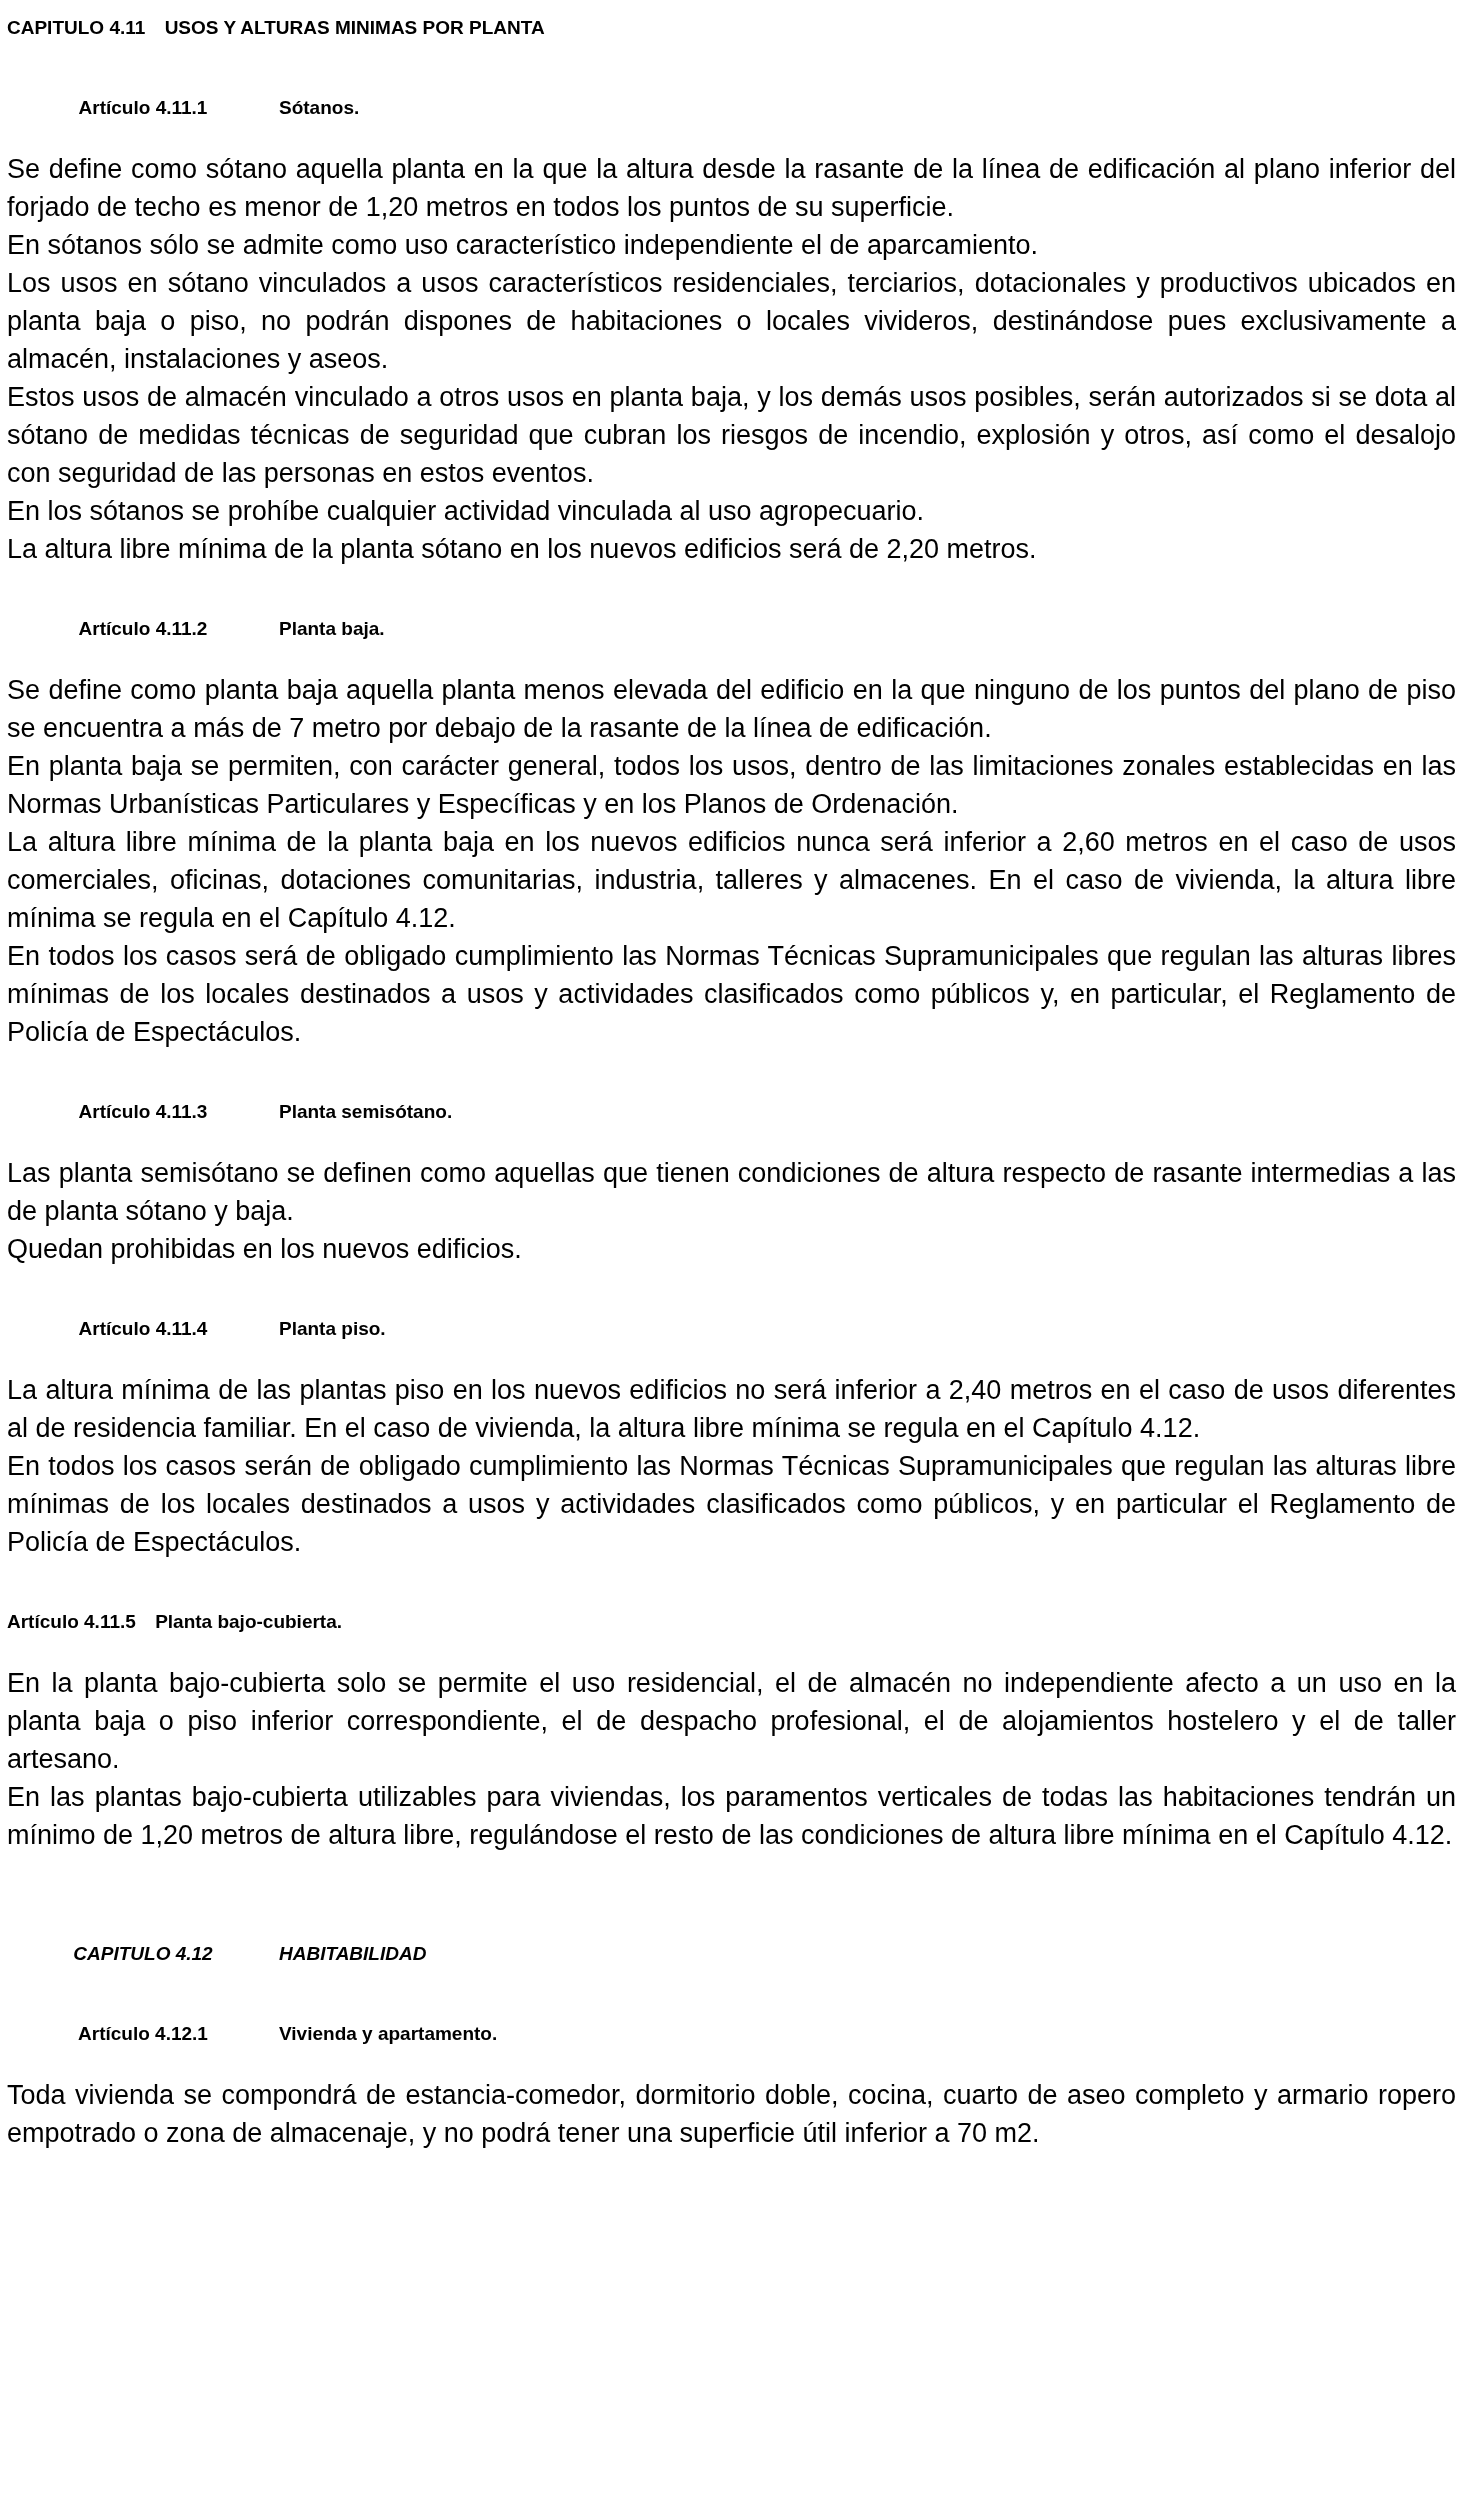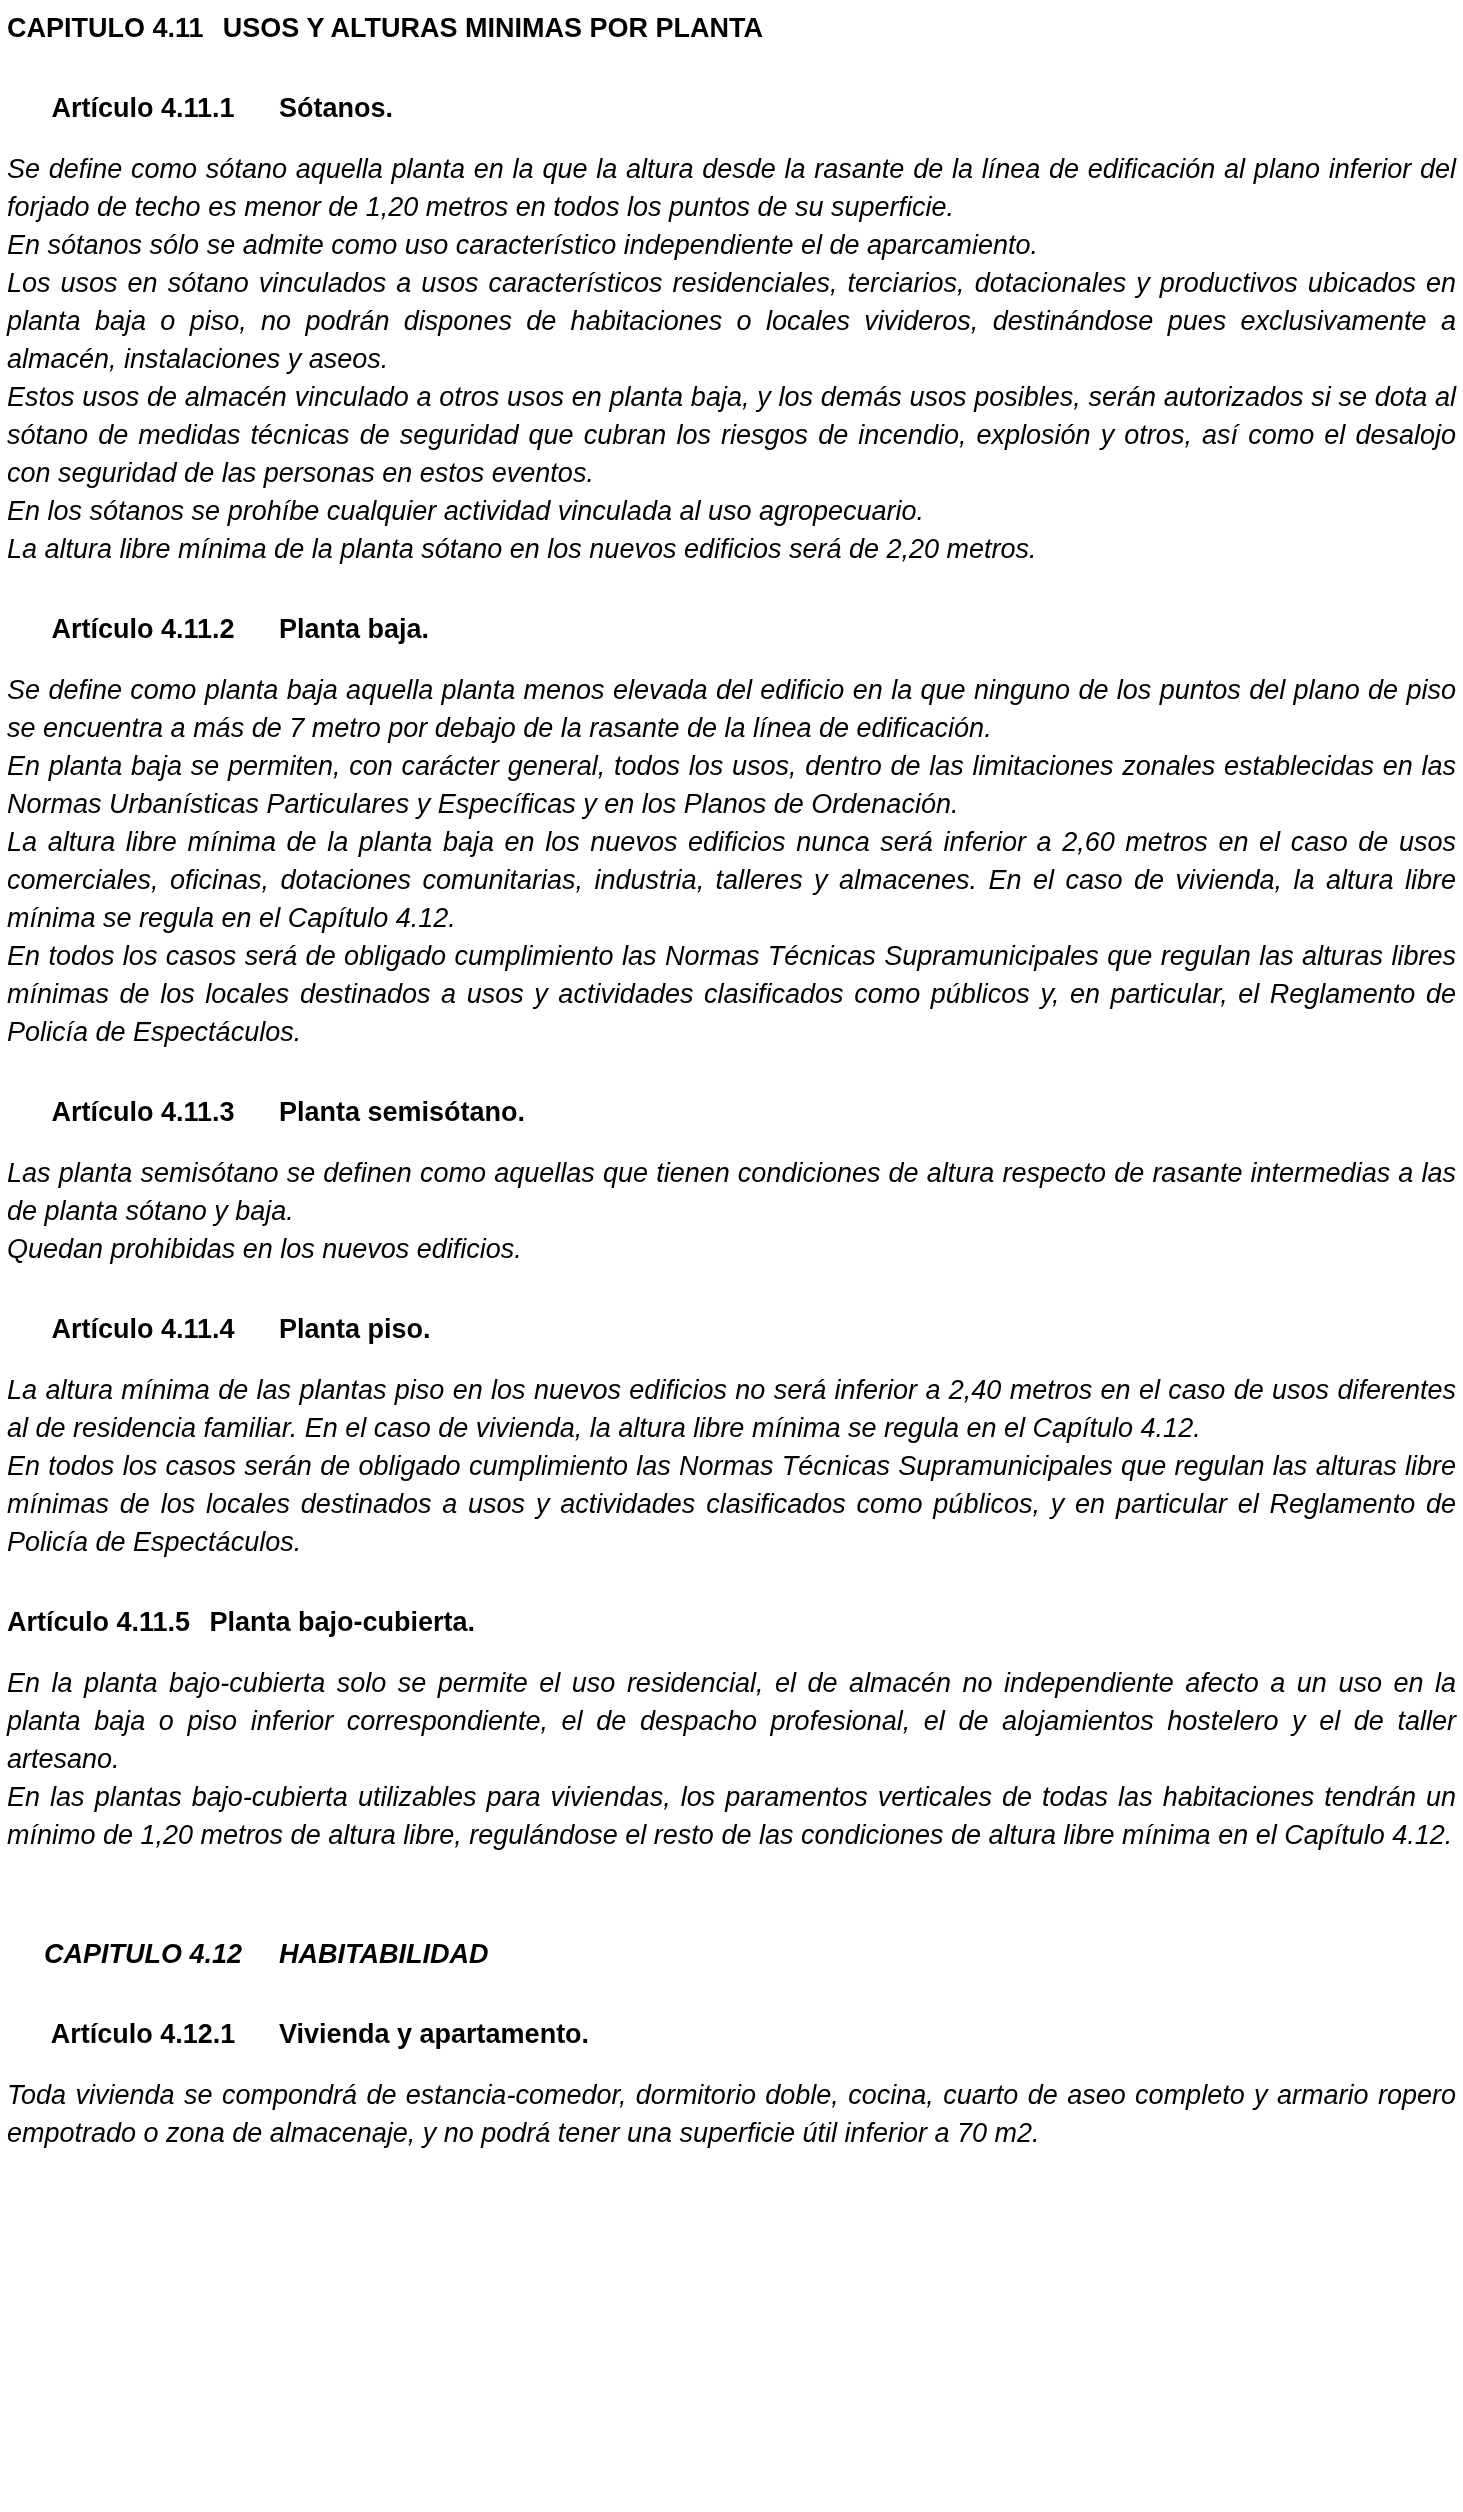--- a/index.html
+++ b/index.html
@@ -13,21 +13,21 @@
     overflow: hidden;
     box-sizing: border-box;
     padding: 8.8px 7px 0 7px;
     background: #ffffff;
     color: #000000;
     font-family: "Liberation Sans", sans-serif;
     font-size: 27px;
     line-height: 38px;
   }
   h1, h2 {
-    font-size: 27px;
+    font-size: 19px;
     line-height: 38px;
     font-weight: bold;
     margin: 0;
   }
   .chapter-heading {
     margin: 0 0 23px 0;
   }
   .chapter-heading.second {
     margin-top: 81px;
     font-style: italic;
@@ -42,21 +42,20 @@
     display: inline-block;
     min-width: 272px;
     text-align: center;
   }
   .num-sm {
     margin-right: 19.3px;
   }
   p.body-par {
     margin: 0;
     text-align: justify;
-    font-style: italic;
   }
 </style>
 </head>
 <body>
 
 <div class="page">
 
   <h1 class="chapter-heading"><span class="num-sm">CAPITULO 4.11</span><span>USOS Y ALTURAS MINIMAS POR PLANTA</span></h1>
 
   <section class="article-block">

